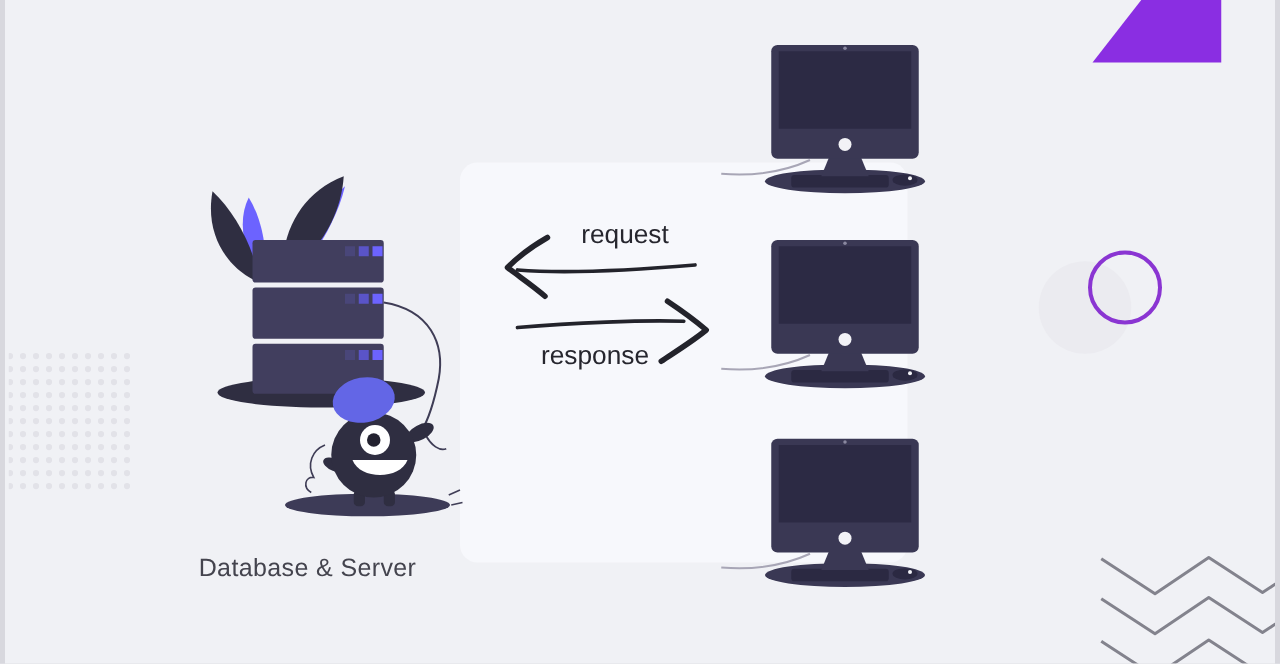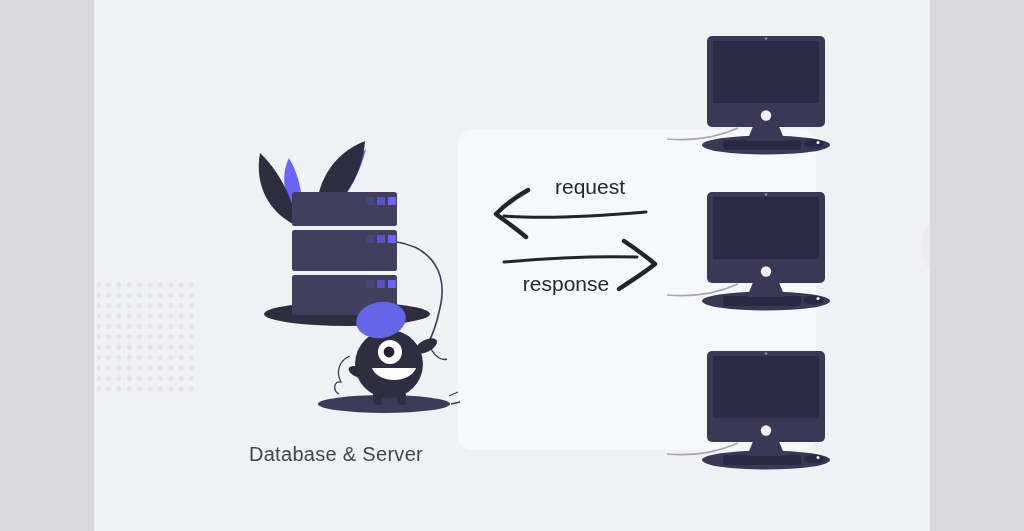--- a/index.html
+++ b/index.html
@@ -1,19 +1,19 @@
 <!DOCTYPE html>
 <html><head>
 <meta charset="utf-8">
 <style>
   html,body{margin:0;padding:0;}
   body{background:#d8d8de;}
   .canvas{
     position:relative;
-    width:836px;height:531px;
+    width:1016px;height:531px;
     margin:0 auto;
     background:#f0f1f5;
     overflow:hidden;
     font-family:"Liberation Sans", sans-serif;
   }
   .scene{position:absolute;left:0;top:0;display:block;}
   .flow-label{
     font-family:"Liberation Sans", sans-serif;
     font-size:21px;
     fill:#26262e;

